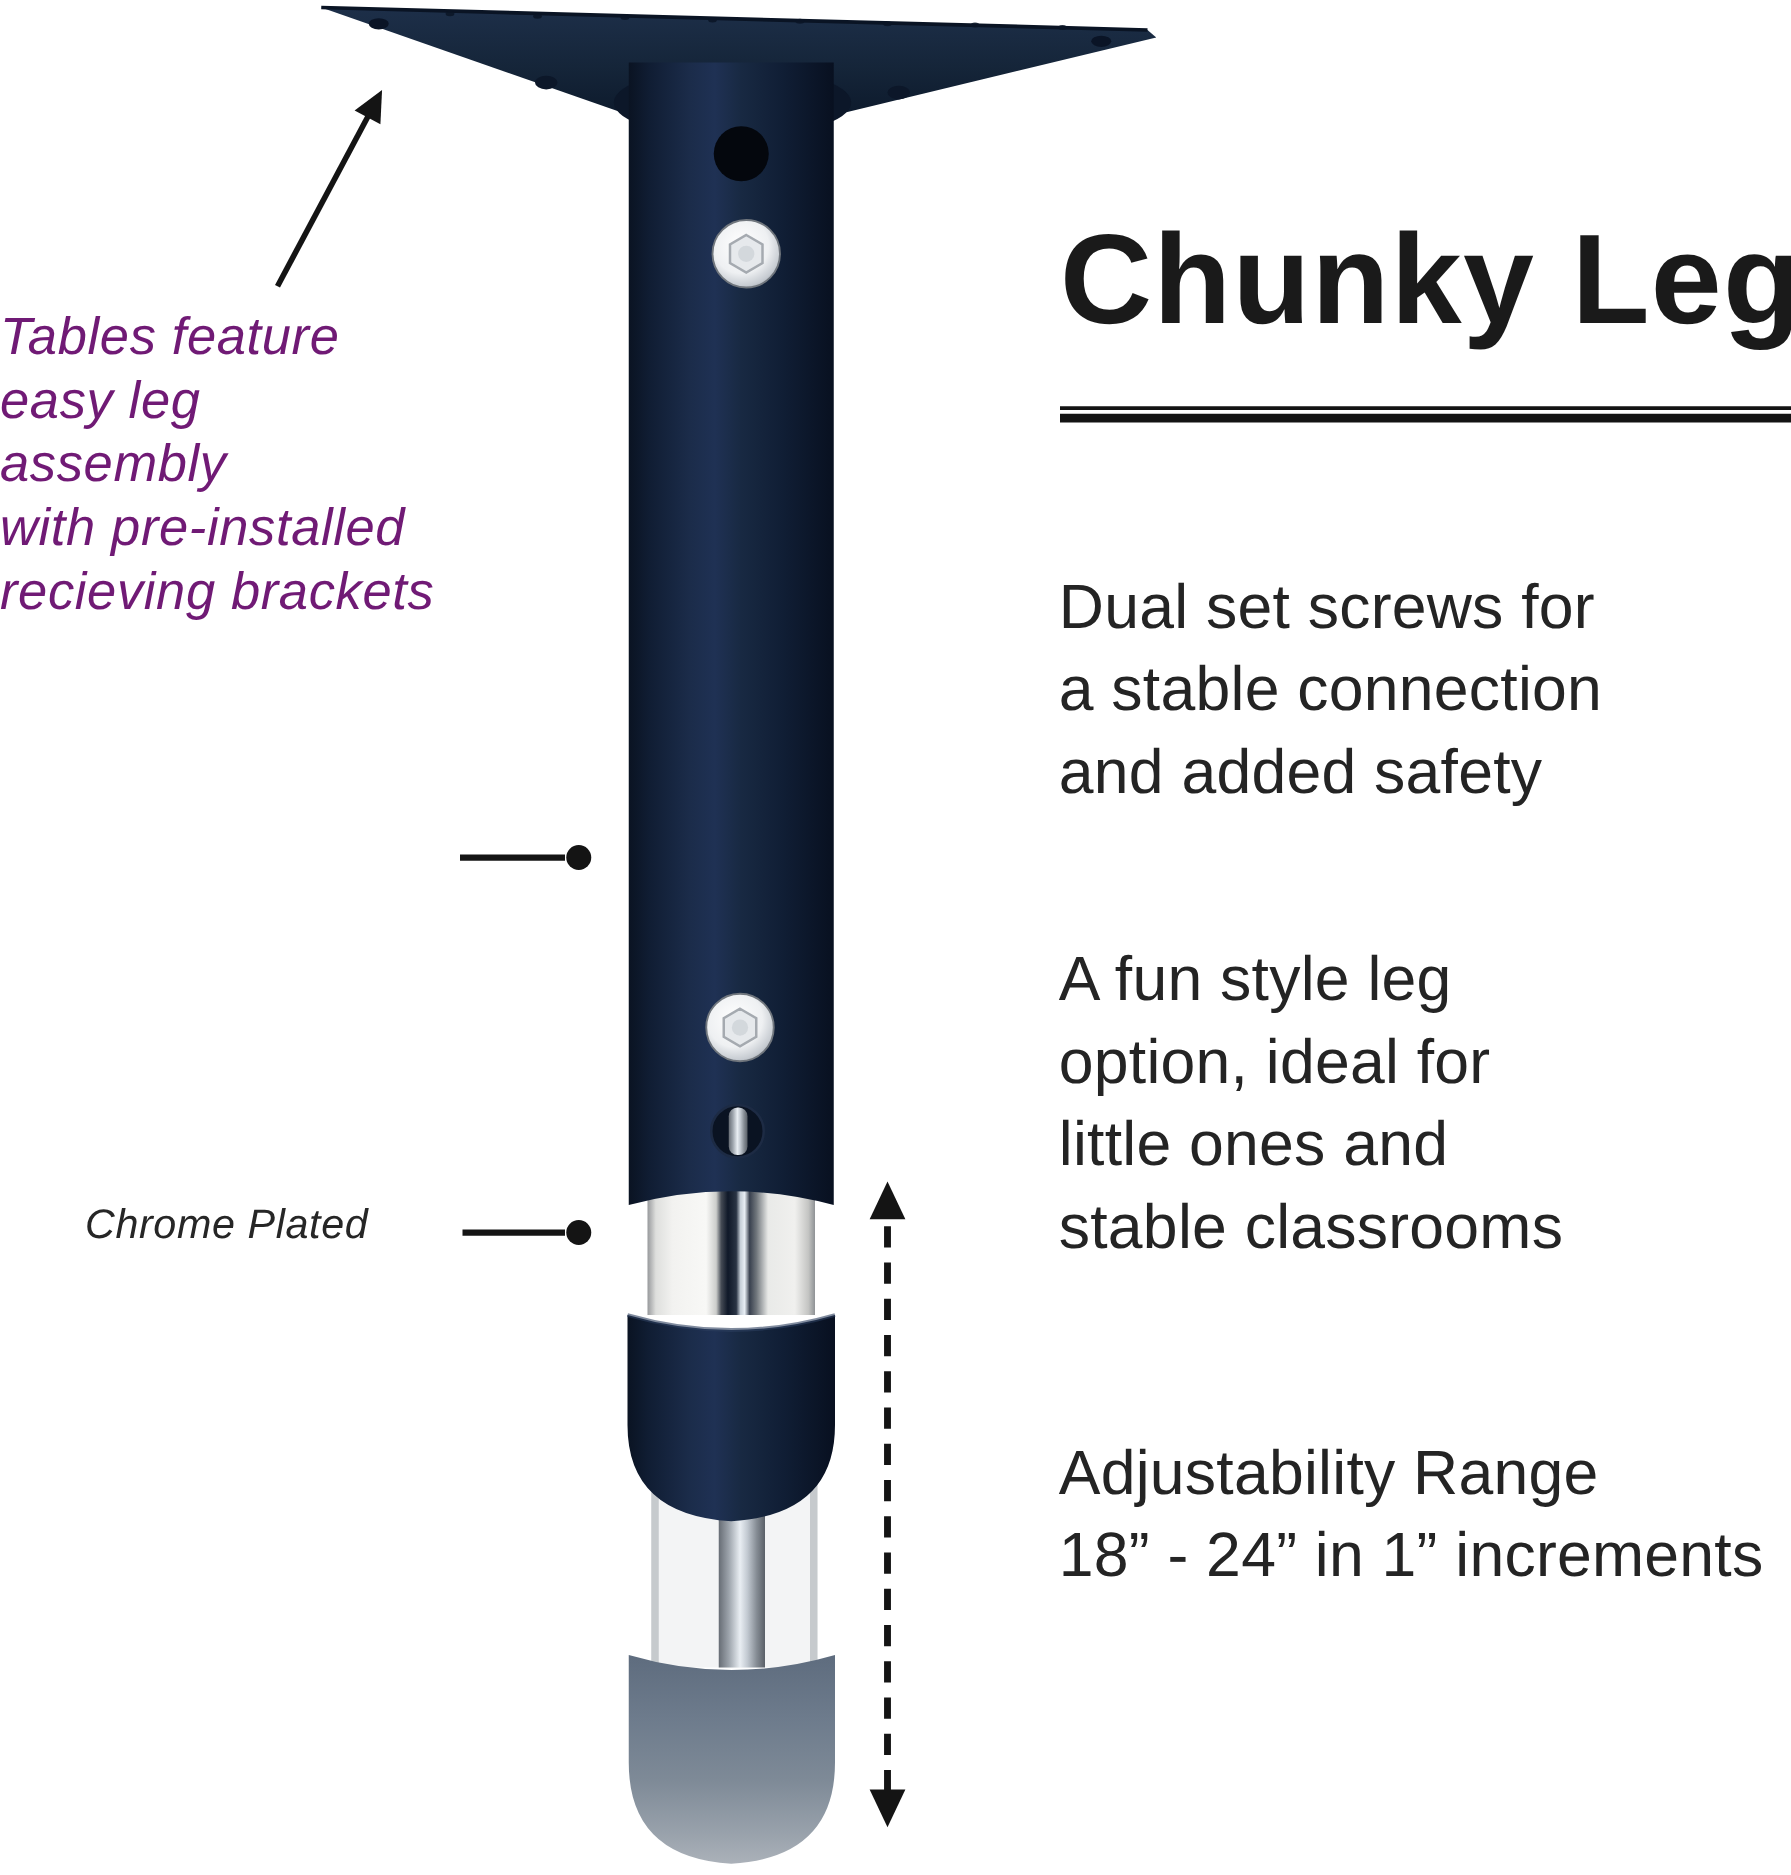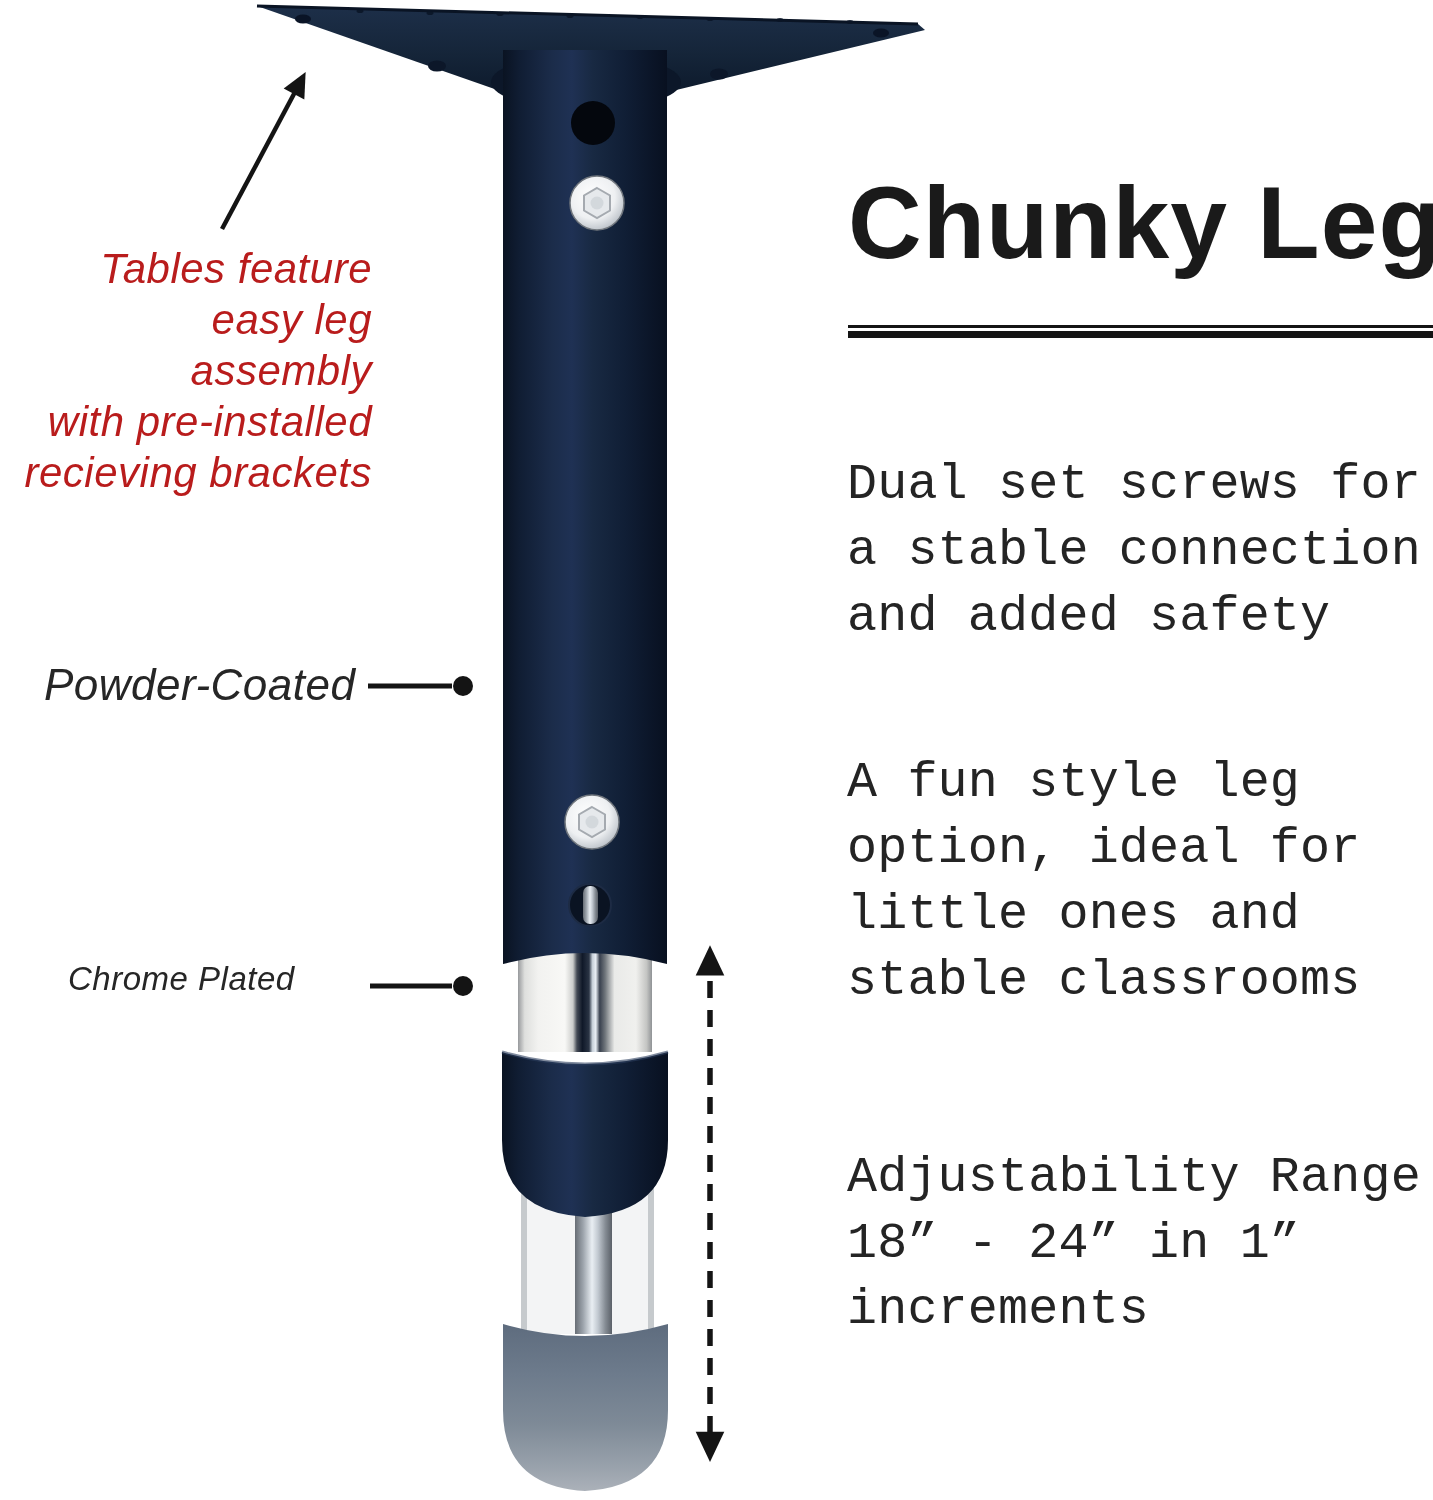--- a/index.html
+++ b/index.html
@@ -4,23 +4,23 @@
 <style>
   html,body { margin:0; padding:0; background:#fff; }
   .canvas {
     position:relative; width:1433px; height:1500px; background:#ffffff;
     overflow:hidden; font-family:"Liberation Sans", sans-serif; color:#222;
   }
   .art { position:absolute; left:0; top:0; }
 
   .assembly-note {
     position:absolute; left:0; top:243px; width:352px;
-    text-align:right; font-style:italic; font-weight:300;
+    text-align:left; font-style:italic; font-weight:300;
     font-size:42px; line-height:51px; letter-spacing:.5px;
-    color:#b91c1c; white-space:pre-line;margin-left:20px;
+    color:#701a75; white-space:pre-line;
   }
   .callout-label {
     position:absolute; font-style:italic; font-weight:300;
     color:#262626; letter-spacing:.5px;
   }
   .powder { left:44px; top:660px; font-size:44px; }
   .chrome { left:68px; top:960px; font-size:33px; }
 
   .title {
     position:absolute; left:848px; top:170px; margin:0;
@@ -28,21 +28,21 @@
     letter-spacing:1px; color:#1a1a1a; white-space:nowrap;
   }
   .rule { position:absolute; left:848px; top:325px; width:585px; }
   .rule .thin  { height:3px; background:#141414; }
   .rule .gap   { height:3px; }
   .rule .thick { height:7px; background:#141414; }
 
   .feature {
     position:absolute; left:847px; margin:0;
     font-size:50px; line-height:66px; font-weight:400;
-    color:#242424; letter-spacing:.2px; white-space:pre-line;font-family:Liberation Mono, monospace;
+    color:#242424; letter-spacing:.2px; white-space:pre-line;
   }
   .f1 { top:452px; }
   .f2 { top:750px; }
   .f3 { top:1145px; }
 </style>
 </head>
 <body>
 
 <div class="canvas">
 
@@ -174,21 +174,20 @@
     <g>
       <line x1="370" y1="986" x2="452" y2="986" stroke="#141414" stroke-width="5"></line>
       <circle cx="463" cy="986" r="10" fill="#141414"></circle>
     </g>
   </svg>
 
   <div class="assembly-note">Tables feature
 easy leg assembly
 with pre-installed
 recieving brackets</div>
-  <div class="callout-label powder">Powder-Coated</div>
   <div class="callout-label chrome">Chrome Plated</div>
 
   <h1 class="title">Chunky Leg</h1>
   <div class="rule">
     <div class="thin"></div>
       <div class="gap"></div>
       <div class="thick"></div>
   </div>
   <p class="feature f1">Dual set screws for
 a stable connection

